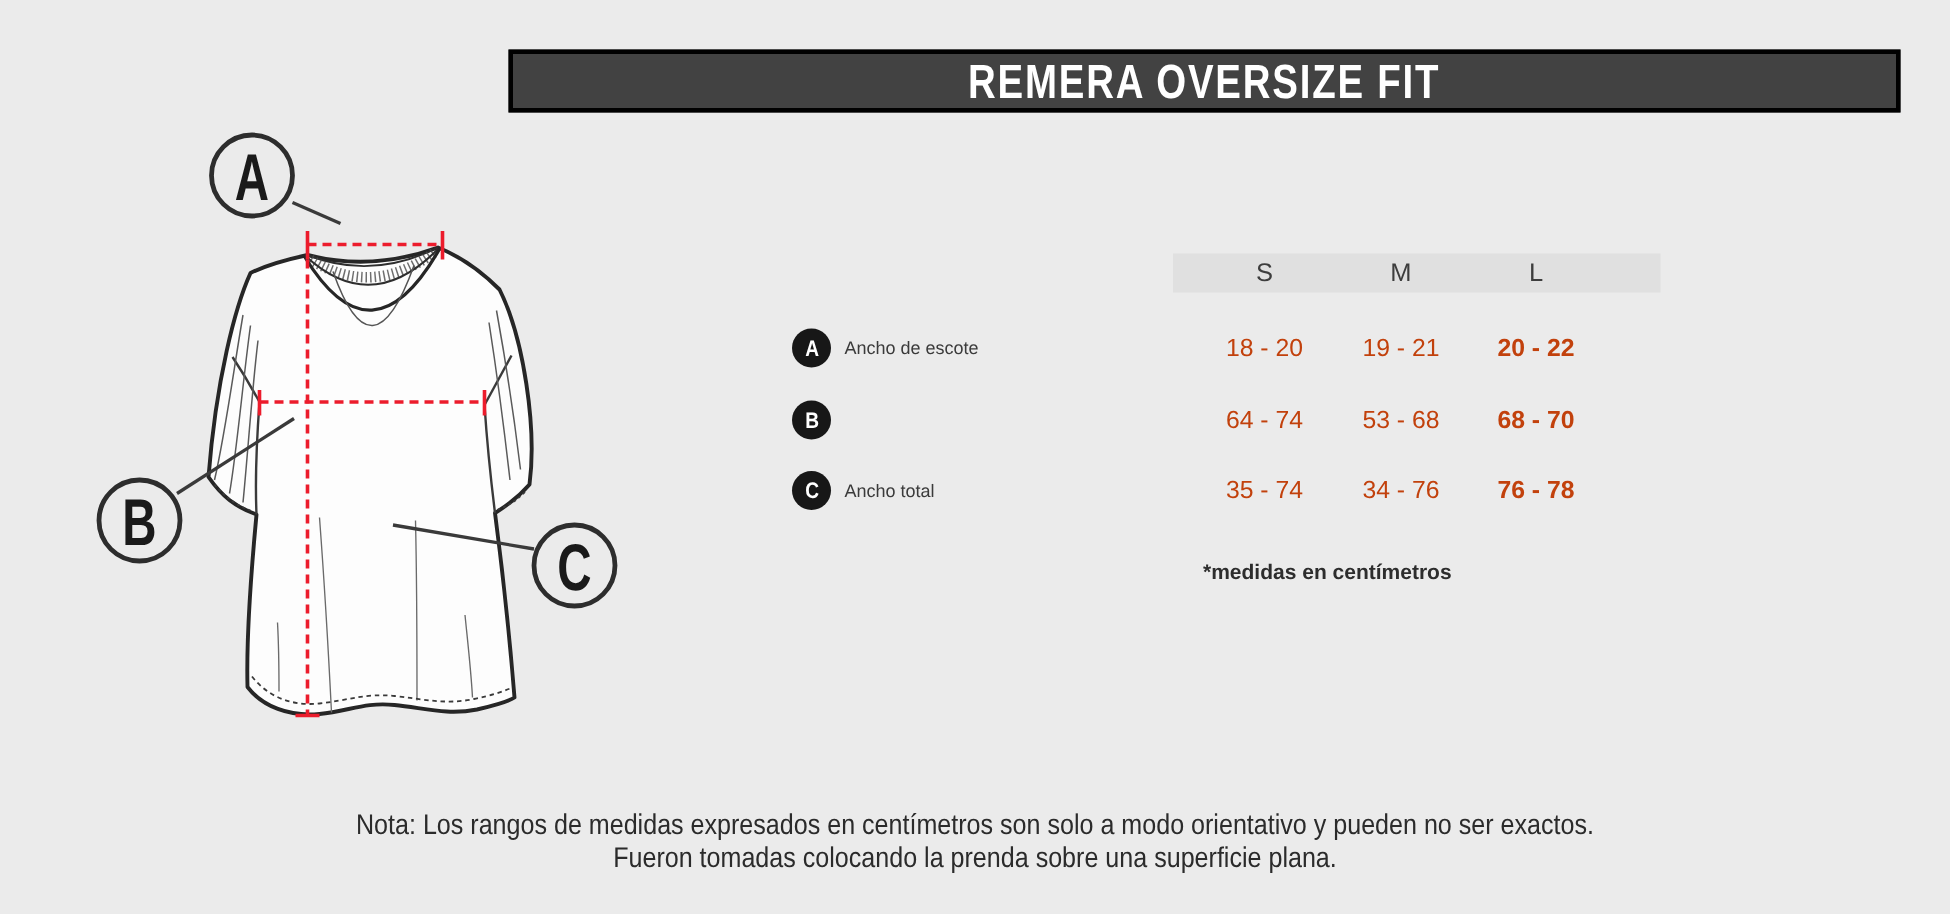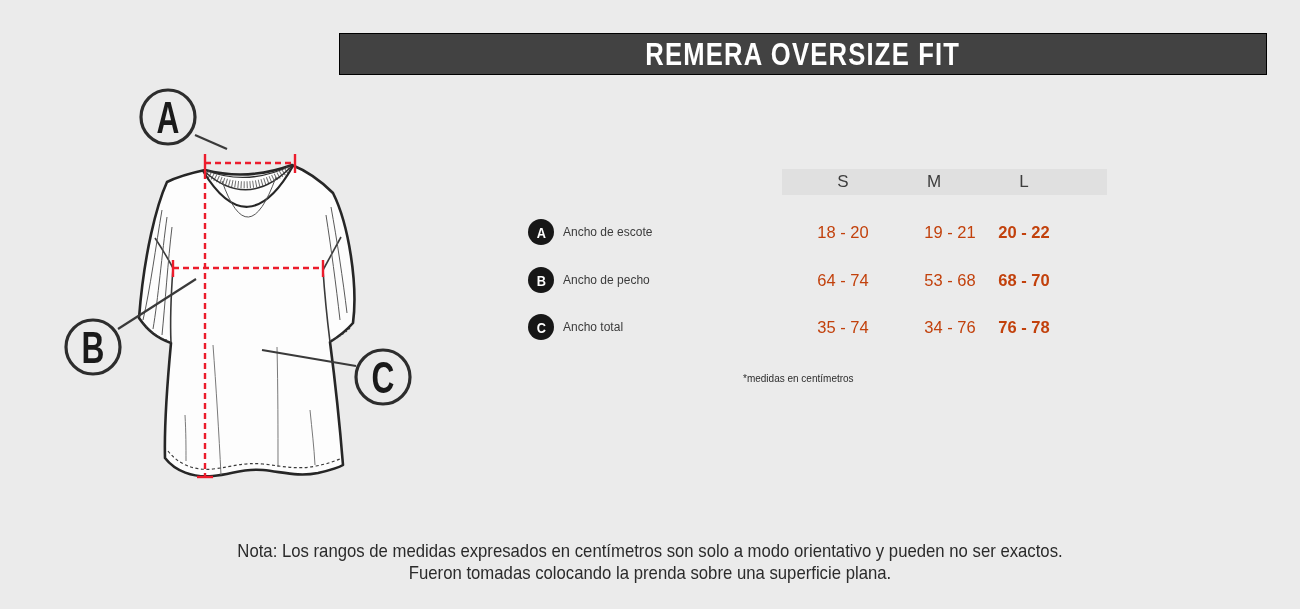--- a/index.html
+++ b/index.html
@@ -9,21 +9,21 @@
     background:#ebebeb;
     font-family:"Liberation Sans", sans-serif;
     color:#3d3d3d;
     overflow:hidden;
   }
 
   
   .title-bar {
     position:absolute; left:339px; top:33px; width:928px; height:42px;
     background:#424242;
-    border:1px solid #000000;
+    border:3px solid #000000;
     display:flex; align-items:center; justify-content:center;
   }
   .title-bar span {
     color:#ffffff; font-weight:bold; font-size:32px; letter-spacing:1.5px;
     transform:scaleX(0.8); transform-origin:center; white-space:nowrap;
   }
 
   
   .diagram-svg { position:absolute; left:50px; top:85px; width:380px; height:420px; }
 
@@ -47,25 +47,25 @@
   }
   .badge span { font-weight:bold; font-size:15px; transform:scaleX(0.85); }
   .row-label {
     position:absolute; left:35px; top:0; height:26px; line-height:26px;
     font-size:12px; color:#3b3b3b; white-space:nowrap;
   }
   .cell {
     position:absolute; top:0; width:92px; height:26px; line-height:26px;
     text-align:center; font-size:16.5px; color:#c2410c; white-space:nowrap;
   }
-  .cell-0 { left:269px; } .cell-1 { left:376px; } .cell-2 { left:450px;font-weight:bold; }
+  .cell-0 { left:269px; } .cell-1 { left:360px; } .cell-2 { left:450px;font-weight:bold; }
 
   .tbl-footnote {
-    position:absolute; left:743px; top:373px;
-    font-size:10px; font-weight:normal; color:#2d2d2d; white-space:nowrap;
+    position:absolute; left:802px; top:373px;
+    font-size:14px; font-weight:bold; color:#2d2d2d; white-space:nowrap;
   }
 
   
   .bottom-note {
     position:absolute; left:0; top:540px; width:1300px;
     text-align:center; font-size:19px; line-height:22px; color:#2b2b2b;
     transform:scaleX(0.88); transform-origin:50% 50%;
   }
 </style>
 </head>
@@ -155,21 +155,20 @@
   <div class="row-label">Ancho de escote</div>
   <div class="cell cell-0">18 - 20</div>
   <div class="cell cell-1">19 - 21</div>
   <div class="cell cell-2">20 - 22</div>
 </div>
 
 <div class="tbl-row row-b">
   <div class="badge">
     <span>B</span>
   </div>
-  <div class="row-label">Ancho de pecho</div>
   <div class="cell cell-0">64 - 74</div>
   <div class="cell cell-1">53 - 68</div>
   <div class="cell cell-2">68 - 70</div>
 </div>
 
 <div class="tbl-row row-c">
   <div class="badge">
     <span>C</span>
   </div>
   <div class="row-label">Ancho total</div>

